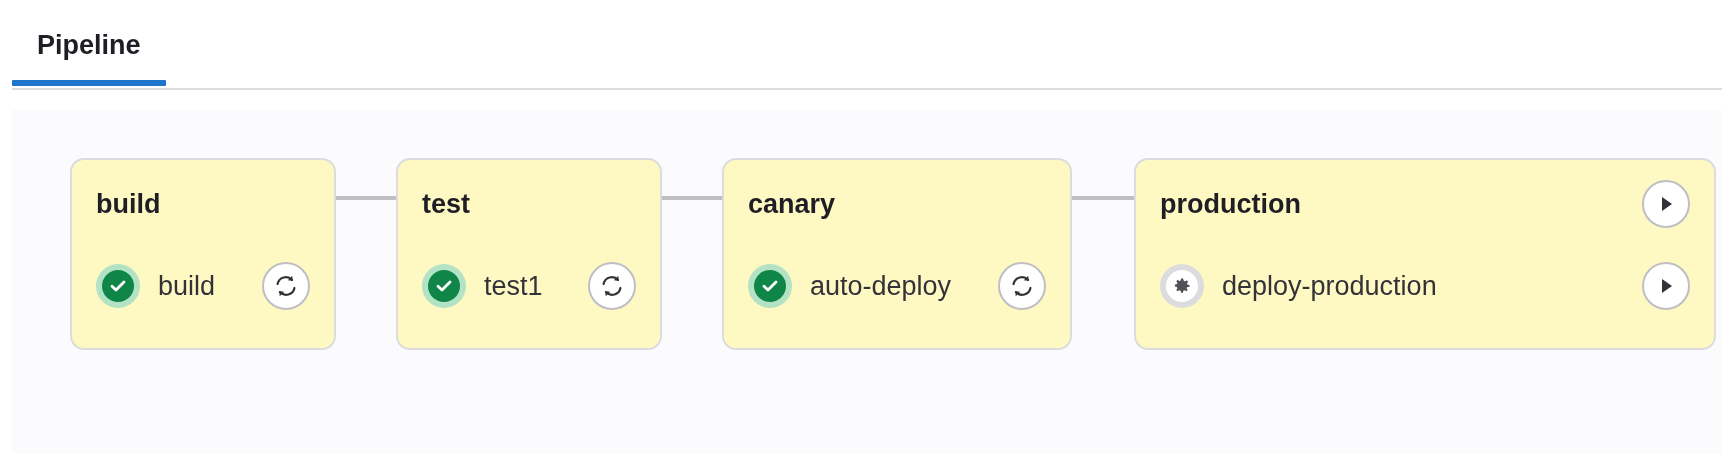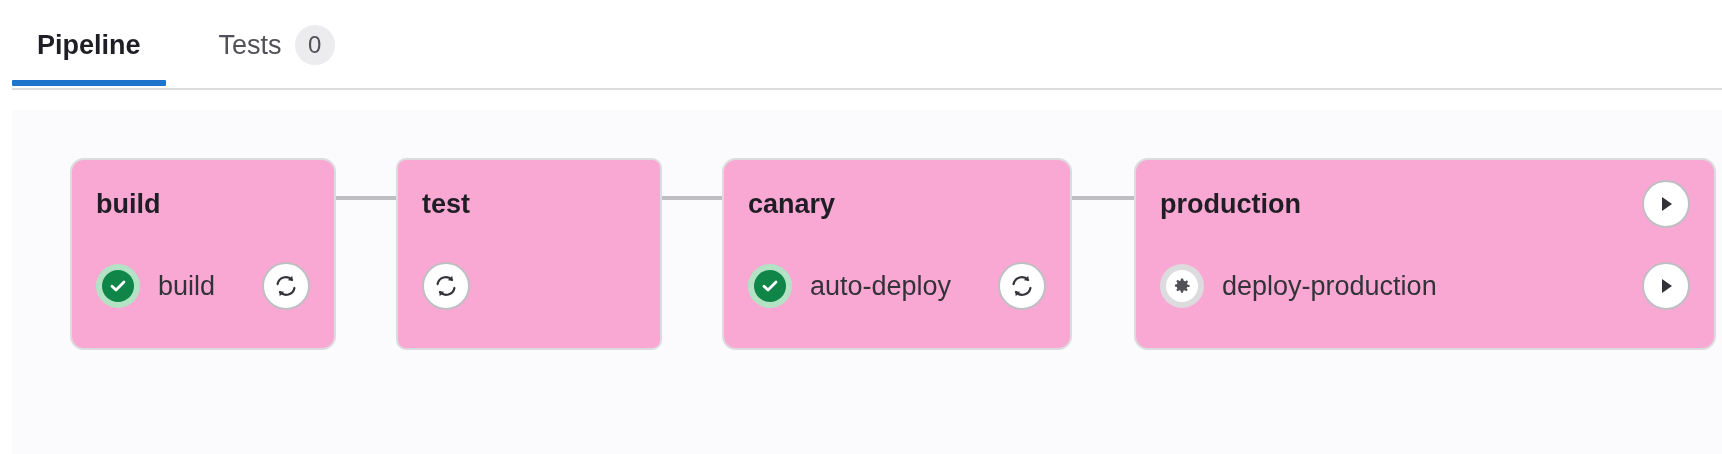--- a/index.html
+++ b/index.html
@@ -90,21 +90,21 @@
   }
   .graph {
     position: relative;
     width: 100%;
     height: 100%;
   }
 
   
   .stage {
     position: absolute;
-    background: #f9a8d4;
+    background: #fef9c3;
     border: 2px solid #dcdcde;
     border-radius: 14px;
     box-sizing: border-box;
     padding: 22px 0 22px 0;
   }
   .stage-header {
     display: flex;
     align-items: center;
     justify-content: space-between;
     height: 44px;
@@ -201,24 +201,20 @@
 <body>
 
 <div class="tabbar">
 
   <div class="tab active">
     <span class="tab-label">Pipeline</span>
     <span class="tab-underline"></span>
   </div>
 
 
-  <div class="tab">
-    <span class="tab-label">Tests</span>
-    <span class="badge">0</span>
-  </div>
 
 </div>
 
 <div class="graph-wrap">
   <div class="graph">
 
     <div class="connector" style="left:312px; top:86px; width:72px;"></div>
     <div class="connector" style="left:650px; top:86px; width:60px;"></div>
     <div class="connector" style="left:1060px; top:86px; width:62px;"></div>
 
@@ -243,26 +239,36 @@
               <path d="M4.2 10.2 A7.8 7.8 0 0 1 17.6 6.4" fill="none" stroke="#333238" stroke-width="2" stroke-linecap="round"></path>
               <path d="M19.8 13.8 A7.8 7.8 0 0 1 6.4 17.6" fill="none" stroke="#333238" stroke-width="2" stroke-linecap="round"></path>
               <path d="M17.8 2.6 L18.2 7.1 L13.7 6.6 Z" fill="#333238"></path>
               <path d="M6.2 21.4 L5.8 16.9 L10.3 17.4 Z" fill="#333238"></path>
             </svg>
           </button>
         </div>
       </div>
     </div>
 
-    <div class="stage" style="left:384px; top:48px; width:266px;border-radius:10px;">
+    <div class="stage" style="left:384px; top:48px; width:266px;">
       <div class="stage-header">
         <span class="stage-title">test</span>
       </div>
       <div class="jobs">
         <div class="job">
+          <div class="job-main">
+            <span class="status success">
+              <span class="core">
+                <svg width="20" height="20" viewBox="0 0 20 20" aria-hidden="true">
+                  <path d="M4 10.2 L8 14 L16 6" fill="none" stroke="#ffffff" stroke-width="2.8" stroke-linecap="round" stroke-linejoin="round"></path>
+                </svg>
+              </span>
+            </span>
+            <span class="job-name">test1</span>
+          </div>
           <button class="action-btn">
             <svg width="26" height="26" viewBox="0 0 24 24" aria-hidden="true">
               <path d="M4.2 10.2 A7.8 7.8 0 0 1 17.6 6.4" fill="none" stroke="#333238" stroke-width="2" stroke-linecap="round"></path>
               <path d="M19.8 13.8 A7.8 7.8 0 0 1 6.4 17.6" fill="none" stroke="#333238" stroke-width="2" stroke-linecap="round"></path>
               <path d="M17.8 2.6 L18.2 7.1 L13.7 6.6 Z" fill="#333238"></path>
               <path d="M6.2 21.4 L5.8 16.9 L10.3 17.4 Z" fill="#333238"></path>
             </svg>
           </button>
         </div>
       </div>

